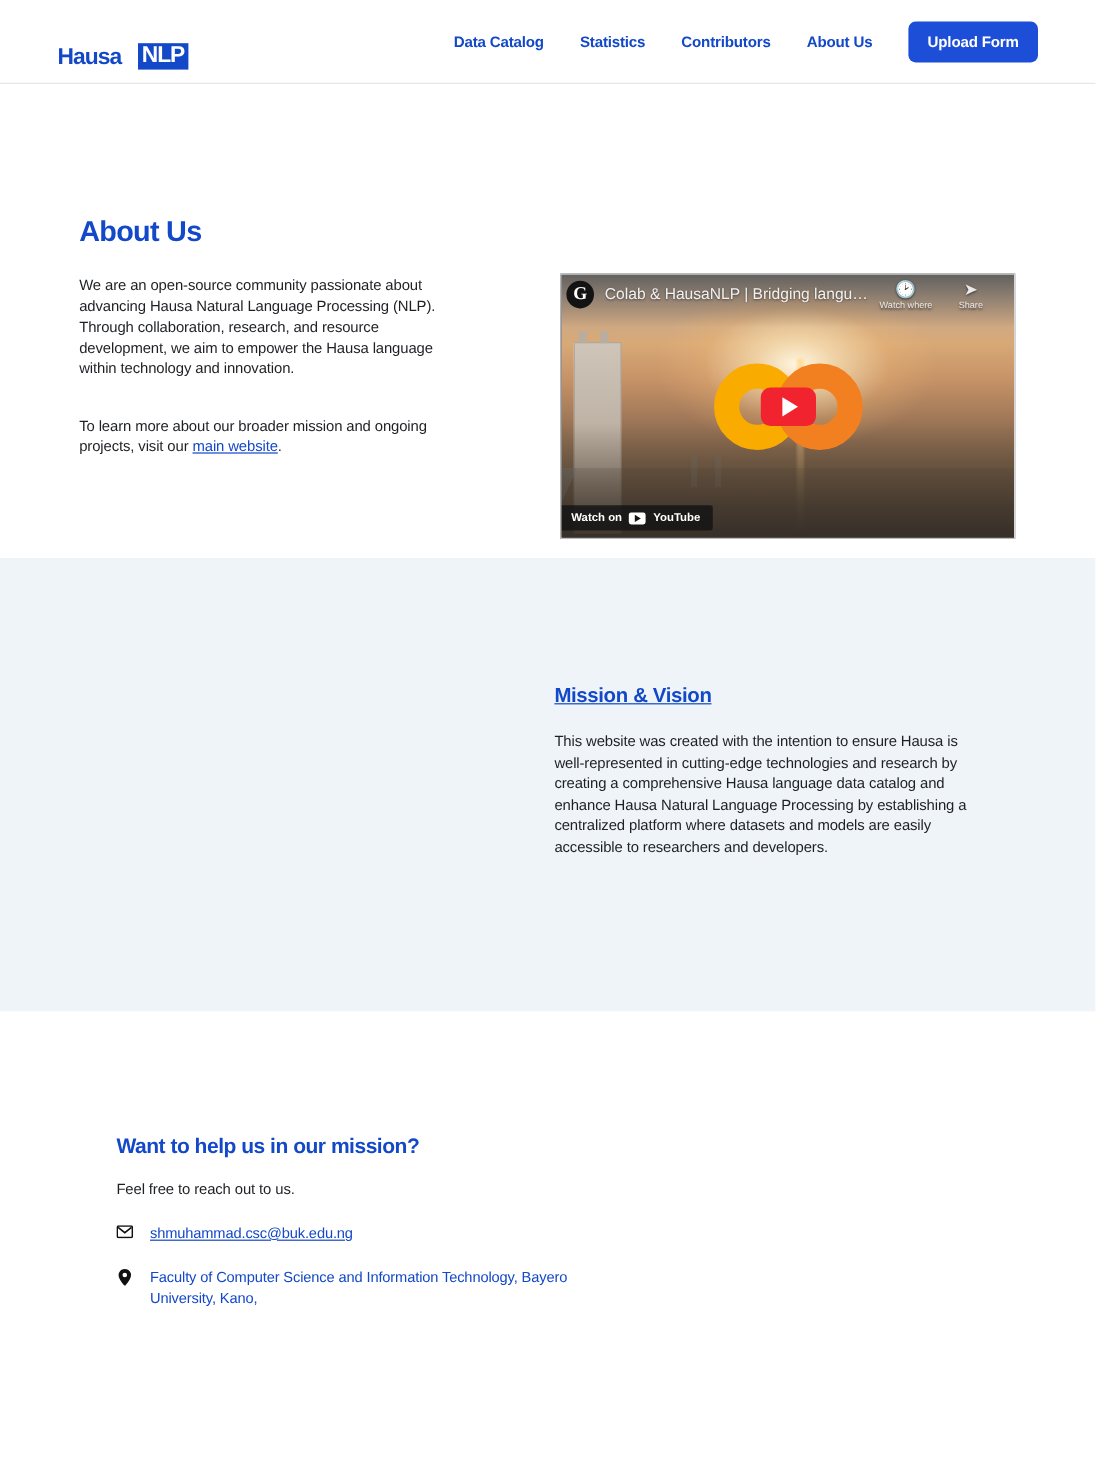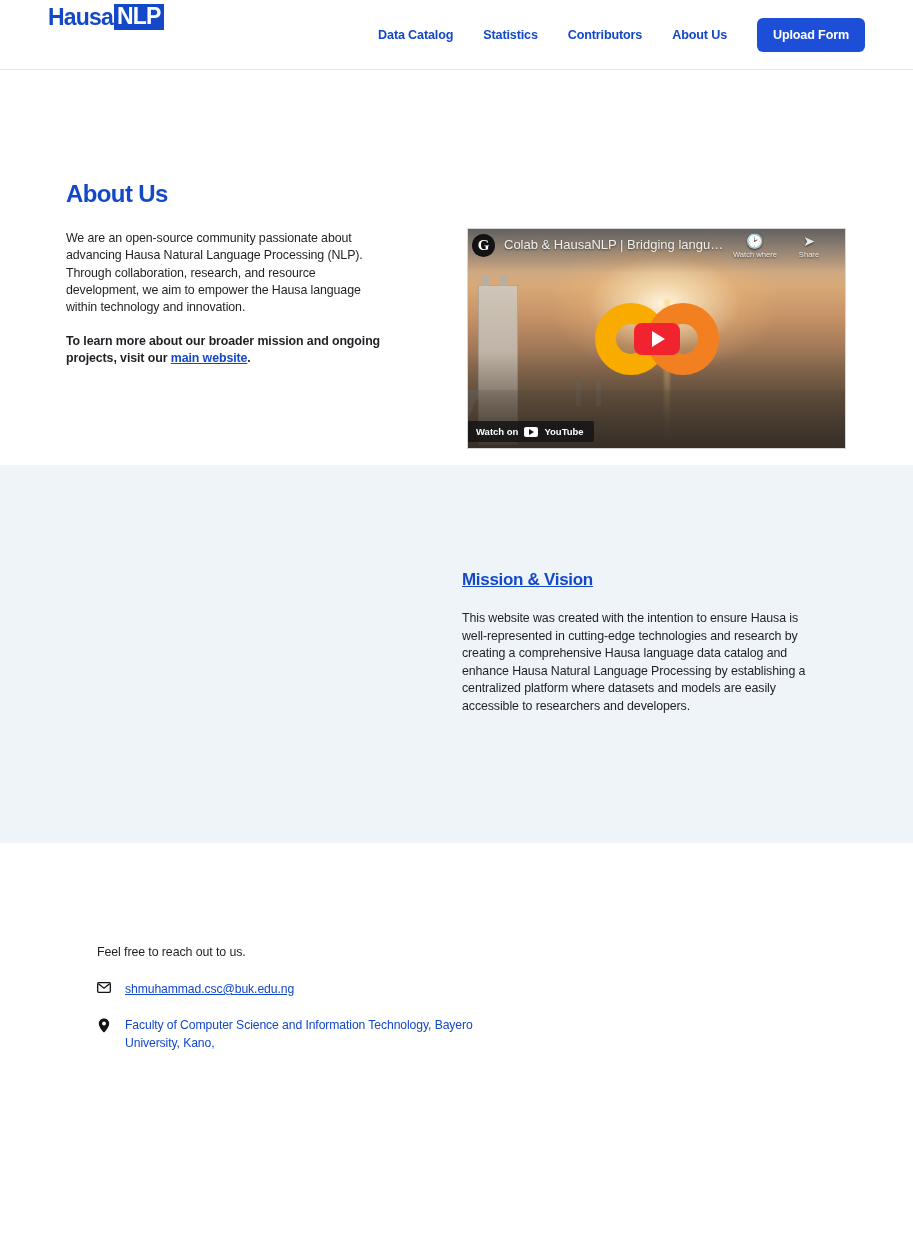--- a/index.html
+++ b/index.html
@@ -24,28 +24,29 @@
     height: 70px;
     background: #ffffff;
     border-bottom: 1px solid #e4e6ea;
     display: flex;
     align-items: center;
   }
 
   .brand {
     position: absolute;
     left: 48px;
-    top: 4px;
+    top: 36px;
     display: flex;
     align-items: center;
     font-weight: 700;
-    font-size: 23px;
+    font-size: 19px;
     letter-spacing: -0.8px;
     line-height: 1;
     cursor: pointer;
+    gap: 13px;
   }
   .brand-hausa { color: #1348c8; }
   .brand-nlp {
     color: #ffffff;
     background: #1348c8;
     padding: 1px 3px 2px 3px;
     margin-left: 1px;
   }
 
   .main-nav {
@@ -99,21 +100,21 @@
     font-weight: 700;
     letter-spacing: -0.6px;
     margin-bottom: 22px;
   }
   .about-para {
     font-size: 12.4px;
     line-height: 1.4;
     color: #1e2024;
     letter-spacing: -0.1px;
   }
-  .about-para + .about-para { margin-top: 16px; font-weight: bold; }
+  .about-para + .about-para { margin-top: 30px; }
   .inline-link {
     color: #1348c8;
     text-decoration: underline;
     cursor: pointer;
   }
 
   
   .video-embed {
     position: absolute;
     left: 467px;
@@ -699,20 +700,21 @@
 
   <div class="mission-copy">
     <h2 class="mission-title">Mission &amp; Vision</h2>
     <p class="mission-para">This website was created with the intention to ensure Hausa is well-represented in cutting-edge technologies and research by creating a comprehensive Hausa language data catalog and enhance Hausa Natural Language Processing by establishing a centralized platform where datasets and models are easily accessible to researchers and developers.</p>
   </div>
 </section>
 
 <section class="contact-section">
 
   <div class="contact-copy">
+    <h2 class="contact-title">Want to help us in our mission?</h2>
     <p class="contact-sub">Feel free to reach out to us.</p>
 
     <div class="contact-row">
       <span class="contact-icon">
         <svg width="14" height="11" viewBox="0 0 14 11">
             <rect x="0.7" y="0.7" width="12.6" height="9.6" rx="1" fill="none" stroke="#111" stroke-width="1.3"></rect>
             <polyline points="1.4,1.8 7,6.2 12.6,1.8" fill="none" stroke="#111" stroke-width="1.3"></polyline>
           </svg>
       </span>
       <a class="contact-value" href="#">shmuhammad.csc@buk.edu.ng</a>

